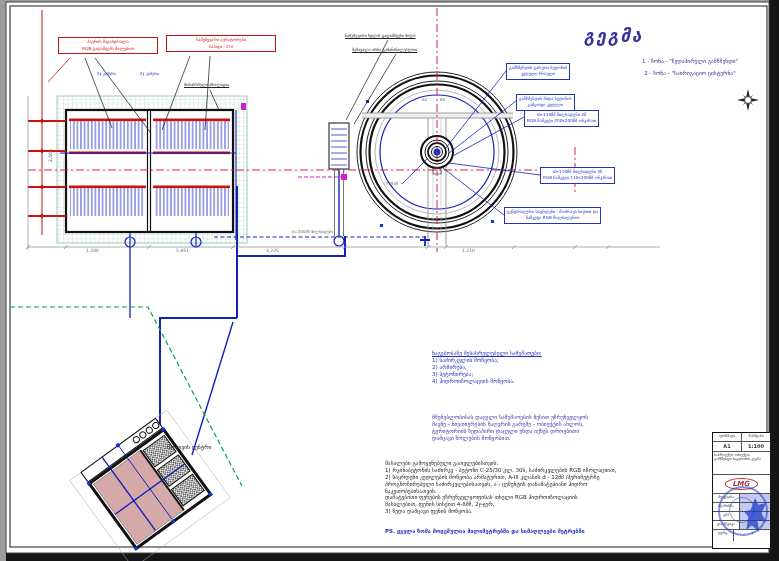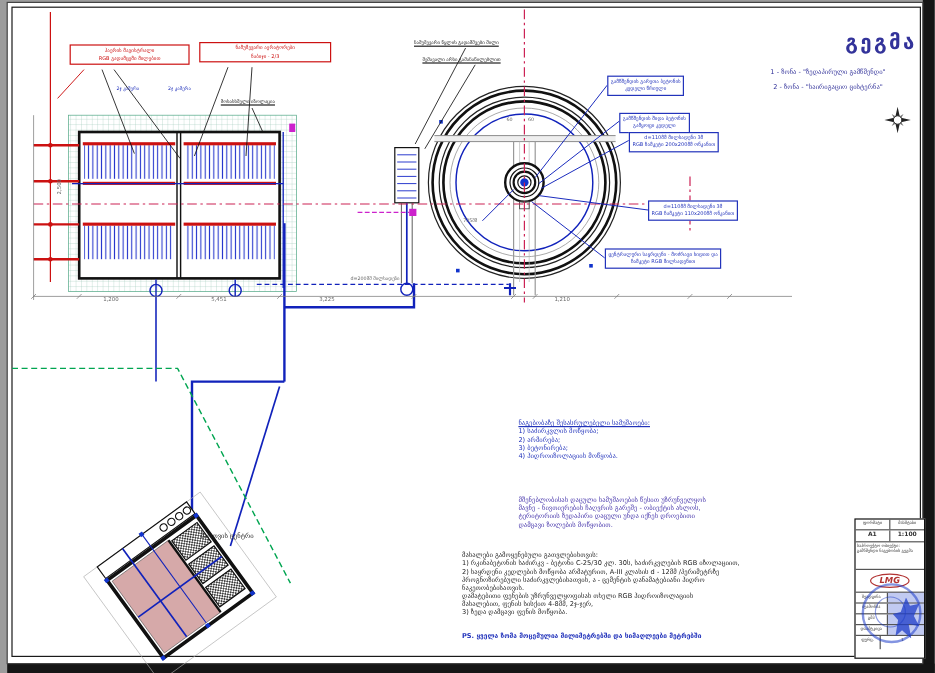--- a/index.html
+++ b/index.html
@@ -227,21 +227,21 @@
     </g>
   </g>
 
   <g transform="translate(748,100)">
     <polygon points="0,-11 2,-2 11,0 2,2 0,11 -2,2 -11,0 -2,-2" fill="#222"></polygon>
     <polygon transform="rotate(45)" points="0,-7 1.5,-1.5 7,0 1.5,1.5 0,7 -1.5,1.5 -7,0 -1.5,-1.5" fill="#777"></polygon>
     <circle r="3.5" fill="#fff" stroke="#222" stroke-width="0.8"></circle>
   </g>
 </svg>
 
-<div class="t page-title" style="left:624px;top:26px;width:140px;text-align:right;">გეგმა</div>
+<div class="t page-title" style="left:584px;top:26px;width:140px;text-align:left;font-style:italic;">გეგმა</div>
 <div class="t legend" style="left:612px;top:58px;width:156px;text-align:center;">1 - ზონა - "ზედაპირული გამწმენდი"</div>
 <div class="t legend" style="left:612px;top:70px;width:156px;text-align:center;">2 - ზონა - "საირიგაციო ცისტერნა"</div>
 
 <div class="redbox" style="left:58px;top:37px;width:94px;">
   <div>ჰაერის მაგისტრალი</div>
   <div>RGB გადამცემი მილებით</div>
 </div>
 <div class="redbox" style="left:166px;top:35px;width:104px;">
   <div>ნამუშევარი აერატორები</div>
   <div>ნაბიჯი - 2/3</div>

